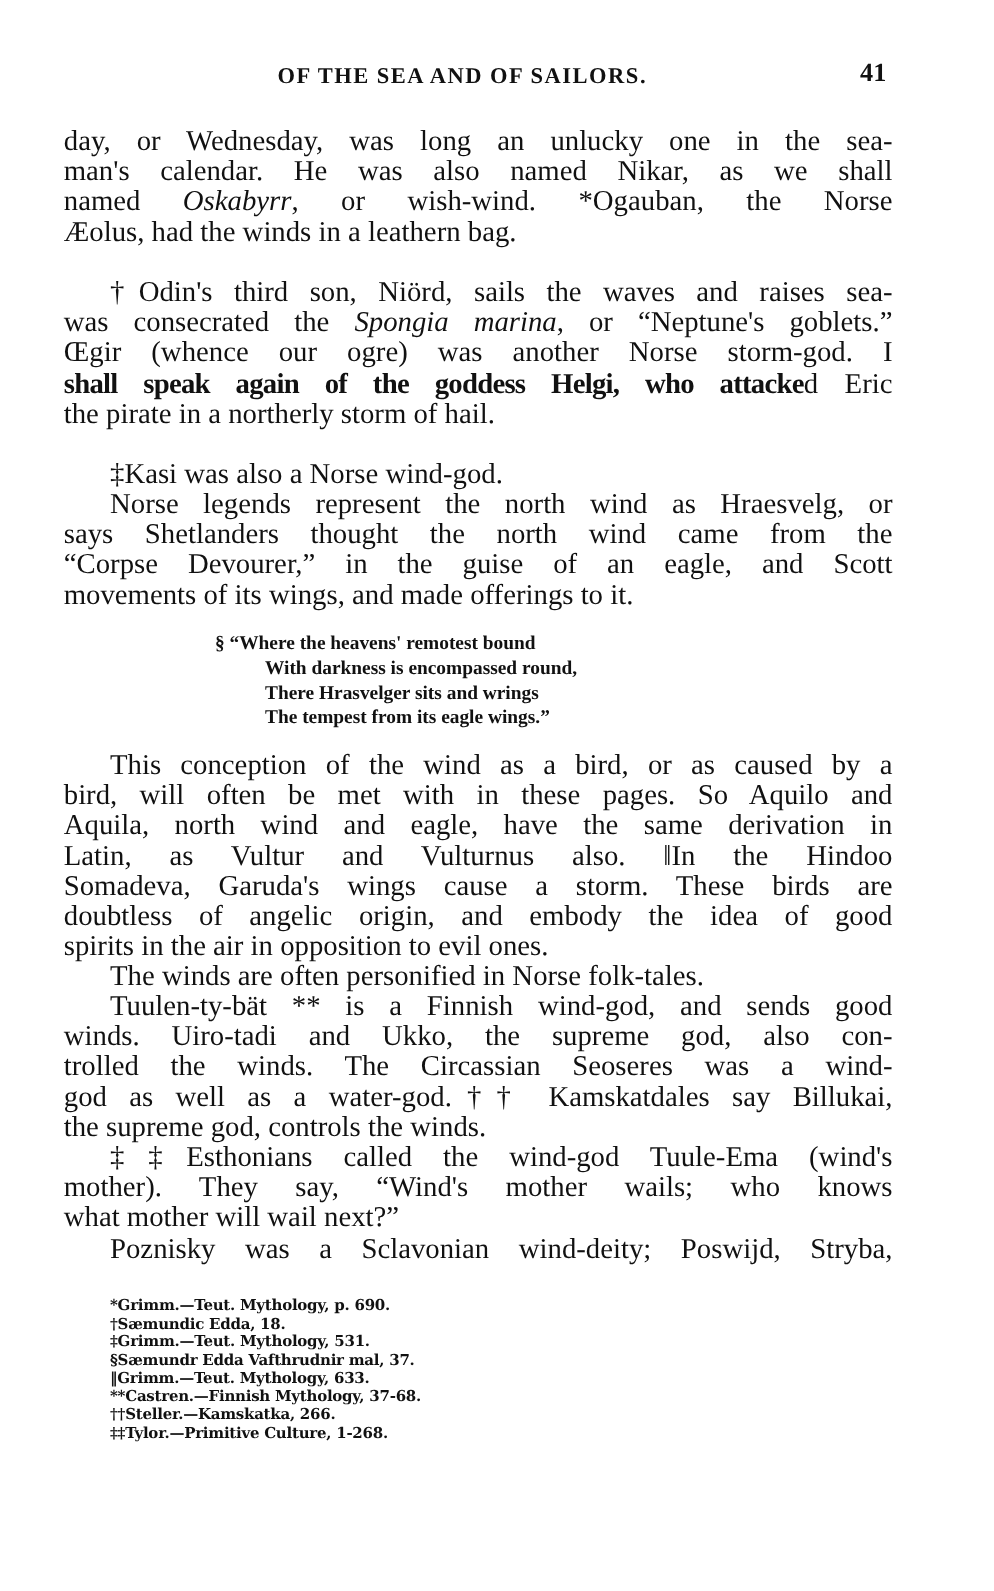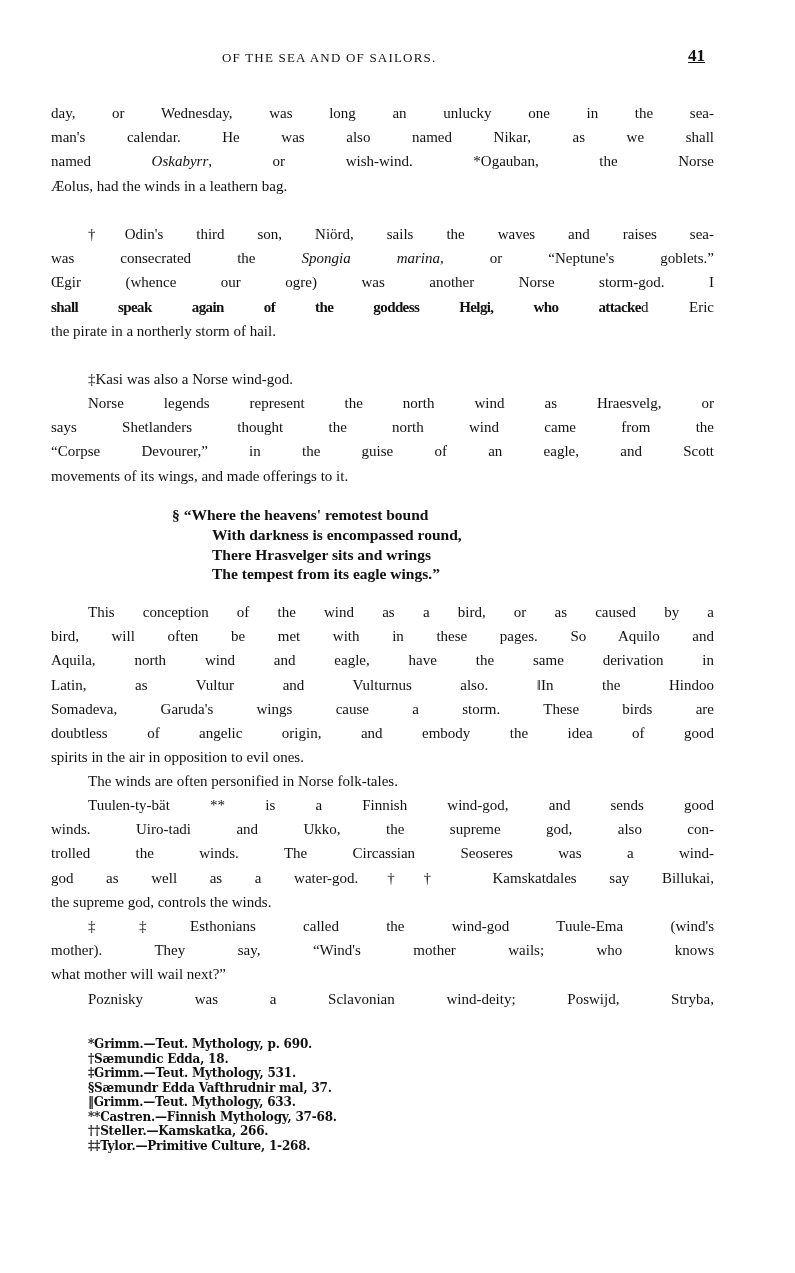--- a/index.html
+++ b/index.html
@@ -1,20 +1,20 @@
 <!DOCTYPE html>
 <html><head>
 <meta charset="utf-8">
 <style>
   html, body { margin:0; padding:0; background:#ffffff; }
   body { width:795px; height:1273px; position:relative; overflow:hidden; color:#111; font-family:"Liberation Serif", "DejaVu Serif", serif; }
   .header { position:absolute; top:46px; left:0; width:795px; height:30px; }
-  .running-title { position:absolute; left:222px; top:4px; font-size:13px; letter-spacing:1.2px; font-weight:normal; font-family:"Liberation Serif", serif; }
-  .page-num { position:absolute; left:688px; top:0px; font-size:17px; font-weight:bold; font-family:"Liberation Serif", serif;text-decoration:underline; }
-  .body-text { position:absolute; left:51px; width:663px; font-size:15px; line-height:24.2px; text-align:justify; }
+  .running-title { position:absolute; left:222px; top:4px; font-size:18px; letter-spacing:1.2px; font-weight:bold; font-family:"Liberation Serif", serif; }
+  .page-num { position:absolute; left:688px; top:0px; font-size:21px; font-weight:bold; font-family:"Liberation Serif", serif; }
+  .body-text { position:absolute; left:51px; width:663px; font-size:23px; line-height:24.2px; text-align:justify; }
   .line { display:block; height:24.2px; white-space:nowrap; text-align:justify; text-align-last:justify; }
   .line.last { text-align-last:left; }
   .indent { padding-left:37px; }
   .bold-strike { font-weight:bold; letter-spacing:-0.6px; }
   .poem { position:absolute; left:172px; top:505px; font-size:15.5px; line-height:19.8px; font-weight:bold; font-family:"Liberation Serif", serif; }
   .poem .pl { display:block; white-space:nowrap; }
   .poem .pl.i { padding-left:40px; }
   .footnotes { position:absolute; left:88px; top:1037px; font-size:12px; line-height:14.5px; font-weight:bold; font-family:"DejaVu Serif", serif; letter-spacing:-0.2px; }
   .fn { display:block; white-space:nowrap; }
   .sym { font-weight:bold; }

